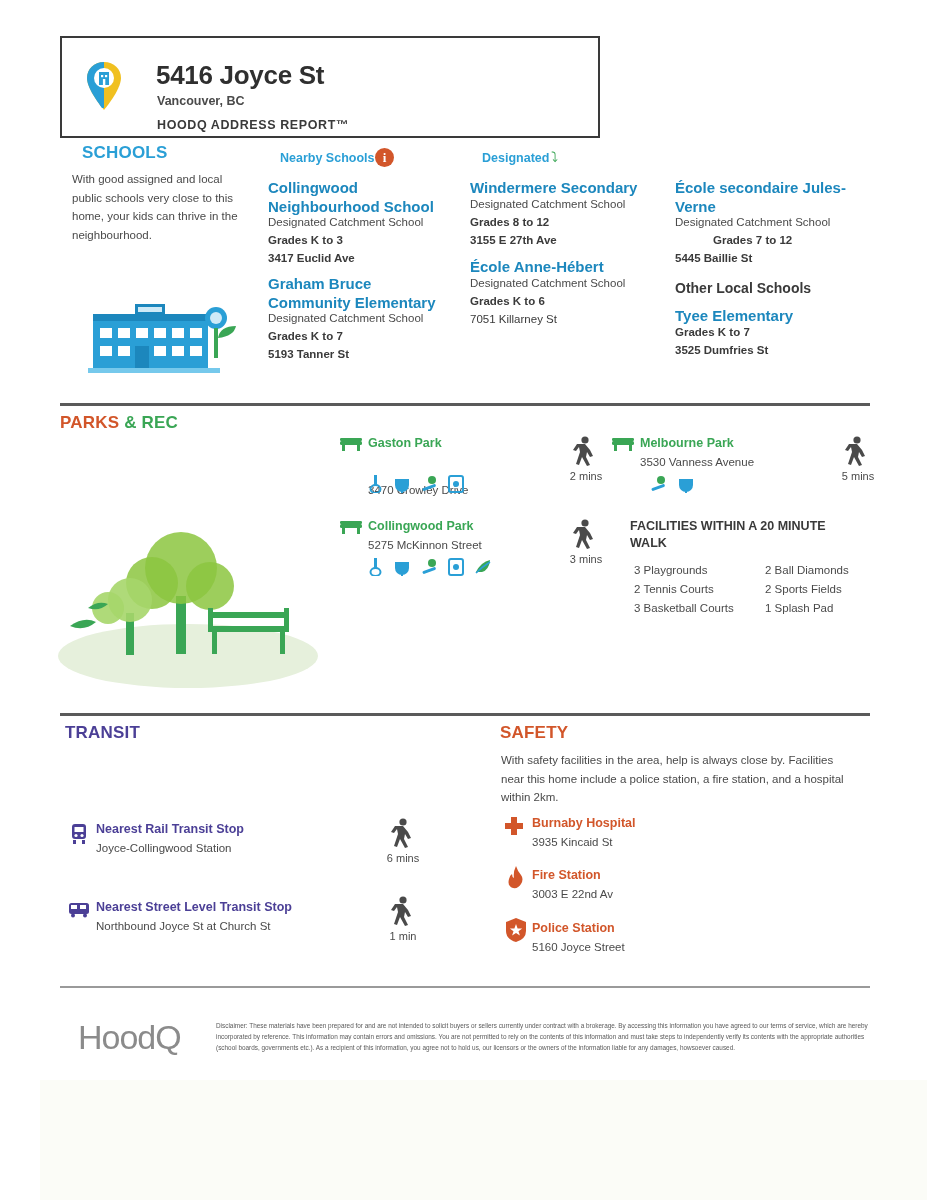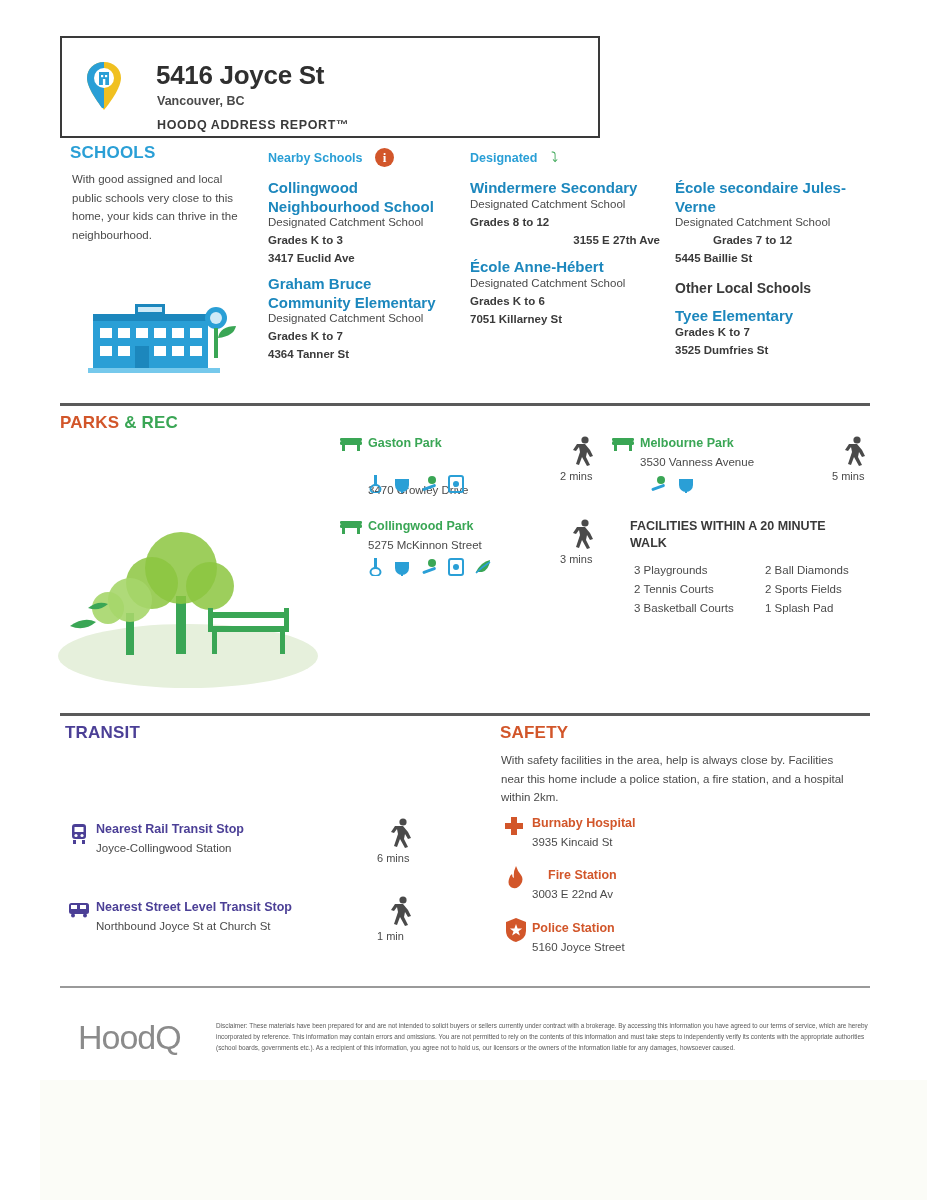--- a/index.html
+++ b/index.html
@@ -78,21 +78,21 @@
     letter-spacing: 0.2px;
   }
   .sec-blurb {
     position: absolute;
     font-size: 11.5px;
     line-height: 1.62;
     color: #4a4a4a;
   }
 
   
-  .c-blue { color: #2a9fd6; }
+  .c-blue { color: #2a9fd6; margin-left: 12px; }
   .c-green { color: #3aa655; }
   .c-purple { color: #4b3f96; }
   .c-orange { color: #d2562a; }
 
   
   .school-head {
     position: absolute;
     font-size: 12.5px;
     font-weight: bold;
   }
@@ -137,21 +137,21 @@
   }
   .park-addr {
     position: absolute;
     font-size: 11.5px;
     color: #4a4a4a;
   }
   .walk-label {
     position: absolute;
     font-size: 11px;
     color: #4a4a4a;
-    text-align: left;
+    text-align: center;
   }
   .fac-title {
     position: absolute;
     font-size: 12.5px;
     font-weight: bold;
     color: #3a3a3a;
     width: 230px;
     line-height: 1.35;
   }
   .fac-item {
@@ -231,31 +231,31 @@
   <span style="position:absolute; left:531px; top:131px; color:#3aa655; font-size:14px;">⤵</span>
 
   <div class="school-name" style="left:248px; top:160px;">Collingwood Neighbourhood School</div>
   <div class="school-line" style="left:248px; top:196px;">Designated Catchment School</div>
   <div class="school-line" style="left:248px; top:214px; font-weight:bold; color:#3a3a3a;">Grades K to 3</div>
   <div class="school-line" style="left:248px; top:232px; font-weight:bold; color:#3a3a3a;">3417 Euclid Ave</div>
 
   <div class="school-name" style="left:248px; top:256px;">Graham Bruce Community Elementary</div>
   <div class="school-line" style="left:248px; top:292px;">Designated Catchment School</div>
   <div class="school-line" style="left:248px; top:310px; font-weight:bold; color:#3a3a3a;">Grades K to 7</div>
-  <div class="school-line" style="left:248px; top:328px; font-weight:bold; color:#3a3a3a;">4364 Tanner St</div>
+  <div class="school-line" style="left:248px; top:328px; font-weight:bold; color:#3a3a3a;">5193 Tanner St</div>
 
   <div class="school-name" style="left:450px; top:160px; width:200px;">Windermere Secondary</div>
   <div class="school-line" style="left:450px; top:178px; width:200px;">Designated Catchment School</div>
   <div class="school-line" style="left:450px; top:196px; font-weight:bold; color:#3a3a3a;">Grades 8 to 12</div>
-  <div class="school-line" style="left:450px; top:214px; font-weight:bold; color:#3a3a3a;text-align:right;">3155 E 27th Ave</div>
+  <div class="school-line" style="left:450px; top:214px; font-weight:bold; color:#3a3a3a;">3155 E 27th Ave</div>
 
   <div class="school-name" style="left:450px; top:239px; width:200px;">École Anne-Hébert</div>
   <div class="school-line" style="left:450px; top:257px; width:200px;">Designated Catchment School</div>
   <div class="school-line" style="left:450px; top:275px; font-weight:bold; color:#3a3a3a;">Grades K to 6</div>
-  <div class="school-line" style="left:450px; top:293px; font-weight:bold; color:#3a3a3a;">7051 Killarney St</div>
+  <div class="school-line" style="left:450px; top:293px; font-weight:normal; color:#3a3a3a;">7051 Killarney St</div>
 
   <div class="school-name" style="left:655px; top:160px; width:180px;">École secondaire Jules-Verne</div>
   <div class="school-line" style="left:655px; top:196px; width:195px;">Designated Catchment School</div>
   <div class="school-line" style="left:693px; top:214px; font-weight:bold; color:#3a3a3a;">Grades 7 to 12</div>
   <div class="school-line" style="left:655px; top:232px; font-weight:bold; color:#3a3a3a;">5445 Baillie St</div>
 
   <div style="position:absolute; left:655px; top:262px; font-size:14px; font-weight:bold; color:#3a3a3a;">Other Local Schools</div>
   <div class="school-name" style="left:655px; top:288px;">Tyee Elementary</div>
   <div class="school-line" style="left:655px; top:306px; font-weight:bold; color:#3a3a3a;">Grades K to 7</div>
   <div class="school-line" style="left:655px; top:324px; font-weight:bold; color:#3a3a3a;">3525 Dumfries St</div>
@@ -479,21 +479,21 @@
         </svg>
   </div>
   <div class="ts-name c-orange" style="left:512px; top:798px;">Burnaby Hospital</div>
   <div class="ts-sub" style="left:512px; top:818px;">3935 Kincaid St</div>
 
   <div style="position:absolute; left:488px; top:848px;">
     <svg width="16" height="24" viewBox="0 0 16 24">
           <path d="M8 0 q2 6 5 9 q3 4 0 9 q-3 5 -8 4 q-6 -2 -4 -9 q1 -4 3 -5 q0 3 2 4 q-1 -6 2 -12 Z" fill="#d2562a"></path>
         </svg>
   </div>
-  <div class="ts-name c-orange" style="left:512px; top:850px;margin-left:16px;">Fire Station</div>
+  <div class="ts-name c-orange" style="left:512px; top:850px;">Fire Station</div>
   <div class="ts-sub" style="left:512px; top:870px;">3003 E 22nd Av</div>
 
   <div style="position:absolute; left:485px; top:900px;">
     <svg width="22" height="24" viewBox="0 0 22 24">
           <path d="M11 0 l10 4 v9 q0 8 -10 11 q-10 -3 -10 -11 v-9 Z" fill="#d2562a"></path>
           <path d="M11 6 l1.6 4.4 h4.6 l-3.7 2.8 l1.4 4.4 l-3.9 -2.7 l-3.9 2.7 l1.4 -4.4 l-3.7 -2.8 h4.6 Z" fill="#fff"></path>
         </svg>
   </div>
   <div class="ts-name c-orange" style="left:512px; top:903px;">Police Station</div>
   <div class="ts-sub" style="left:512px; top:923px;">5160 Joyce Street</div>

